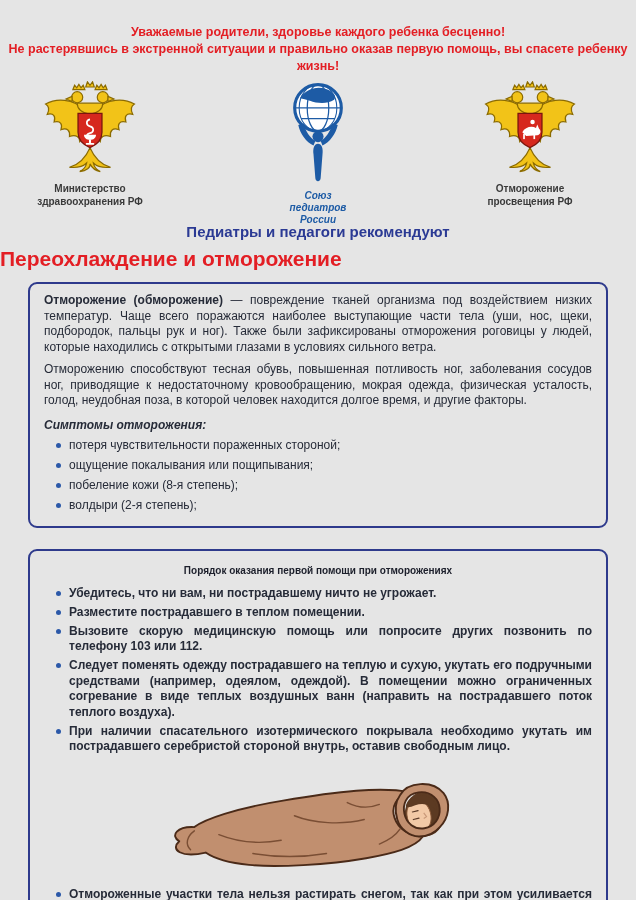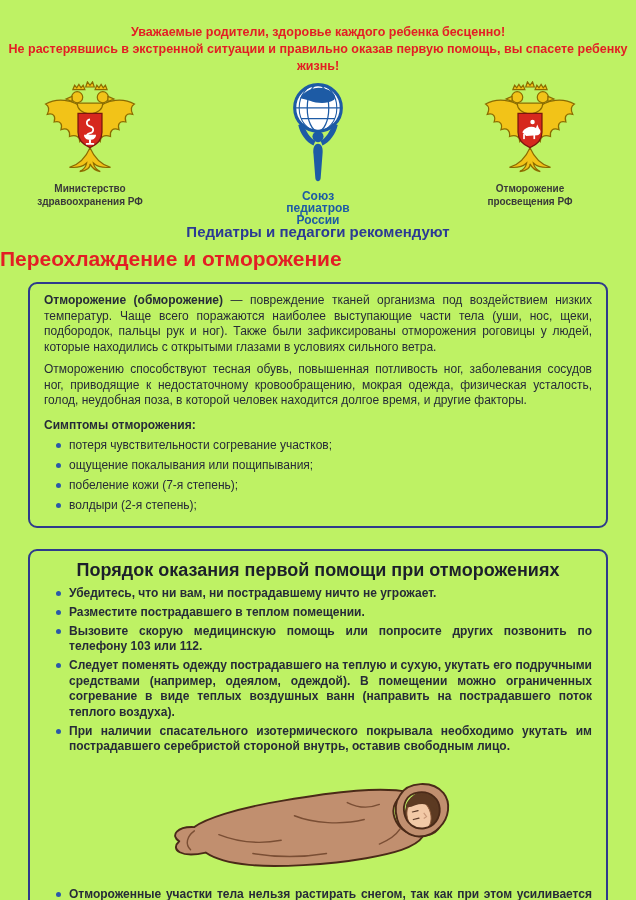--- a/index.html
+++ b/index.html
@@ -5,63 +5,63 @@
   :root{
     --accent-red:#e31e24;
     --accent-blue:#2b3a94;
     --border-navy:#2e3a8c;
     --bullet-blue:#2b58a8;
     --logo-blue:#1d5ba5;
     --text-dark:#262b38;
   }
   html,body{margin:0;padding:0;background:#fff;}
   .page{
-    width:636px;height:900px;background:#bef264;position:relative;
+    width:636px;height:900px;background:#e5e5e5;position:relative;
     font-family:"Liberation Sans",sans-serif;color:var(--text-dark);
     overflow:hidden;
   }
   .top-warning{
     padding-top:24px;text-align:center;color:var(--accent-red);
     font-weight:bold;font-size:12.5px;line-height:17px;
   }
   .logos-row{position:relative;height:126px;margin-top:6px;}
   .logo-block{position:absolute;top:0;text-align:center;}
   .logo-left{left:10px;width:160px;}
   .logo-center{left:258px;width:120px;}
   .logo-right{right:26px;width:160px;}
   .org-label{
     margin-top:3px;font-size:10px;font-weight:bold;color:#3a3a3a;
     line-height:13px;width:120px;margin-left:auto;margin-right:auto;
   }
-  .org-label.center-label{color:var(--logo-blue);width:72px;font-size:12px;line-height:12px;margin-top:1px;}
+  .org-label.center-label{color:var(--logo-blue);width:72px;font-size:10px;line-height:12px;margin-top:1px;font-style:italic;}
   .subtitle{
     text-align:center;color:var(--accent-blue);font-weight:bold;
     font-size:15px;line-height:18px;margin-top:16px;
   }
   .title{
     text-align:left;color:var(--accent-red);font-weight:bold;
     font-size:21px;line-height:25px;margin-top:5px;
   }
   .box{
     border:2px solid var(--border-navy);border-radius:9px;
     margin:11px 28px 0;padding:9px 14px 8px;
     font-size:12px;line-height:15.5px;text-align:justify;color:var(--text-dark);
   }
   .box p{margin:0 0 7px;}
   .lead-bold{font-weight:bold;}
-  .sym-heading{font-weight:bold;margin:9px 0 3px;}
+  .sym-heading{font-weight:bold;margin:9px 0 3px;font-style:italic;}
   ul.dots{margin:0;padding:0 0 0 12px;list-style:none;}
   ul.dots li{position:relative;padding-left:13px;margin:4.5px 0;}
   ul.dots li::before{
     content:"";position:absolute;left:0;top:5px;width:5px;height:5px;
     border-radius:50%;background:var(--bullet-blue);
   }
   .box2{margin-top:21px;padding-top:8px;}
   .box2-heading{
-    text-align:center;font-weight:bold;font-size:18px;line-height:19px;
+    text-align:center;font-weight:bold;font-size:10px;line-height:19px;
     margin:2px 0 6px;color:#1c1f2b;
   }
   .box2 ul.dots li{margin:3.5px 0;font-weight:bold;}
   .illustration{
     text-align:center;margin:6px 0 4px;
   }
 </style>
 </head>
 <body>
 
@@ -144,23 +144,23 @@
   </div>
 
   <div class="subtitle">Педиатры и педагоги рекомендуют</div>
   <div class="title">Переохлаждение и отморожение</div>
 
   <div class="box box1">
     <p><span class="lead-bold">Отморожение (обморожение)</span><span> — повреждение тканей организма под воздействием низких температур. Чаще всего поражаются наиболее выступающие части тела (уши, нос, щеки, подбородок, пальцы рук и ног). Также были зафиксированы отморожения роговицы у людей, которые находились с открытыми глазами в условиях сильного ветра.</span></p>
     <p>Отморожению способствуют тесная обувь, повышенная потливость ног, заболевания сосудов ног, приводящие к недостаточному кровообращению, мокрая одежда, физическая усталость, голод, неудобная поза, в которой человек находится долгое время, и другие факторы.</p>
     <div class="sym-heading">Симптомы отморожения:</div>
     <ul class="dots">
-      <li>потеря чувствительности согревание участков;</li>
+      <li>потеря чувствительности пораженных стороной;</li>
       <li>ощущение покалывания или пощипывания;</li>
-      <li>побеление кожи (7-я степень);</li>
+      <li>побеление кожи (8-я степень);</li>
       <li>волдыри (2-я степень);</li>
     </ul>
   </div>
 
   <div class="box box2">
     <div class="box2-heading">Порядок оказания первой помощи при отморожениях</div>
     <ul class="dots">
       <li>Убедитесь, что ни вам, ни пострадавшему ничто не угрожает.</li>
       <li>Разместите пострадавшего в теплом помещении.</li>
       <li>Вызовите скорую медицинскую помощь или попросите других позвонить по телефону 103 или 112.</li>

